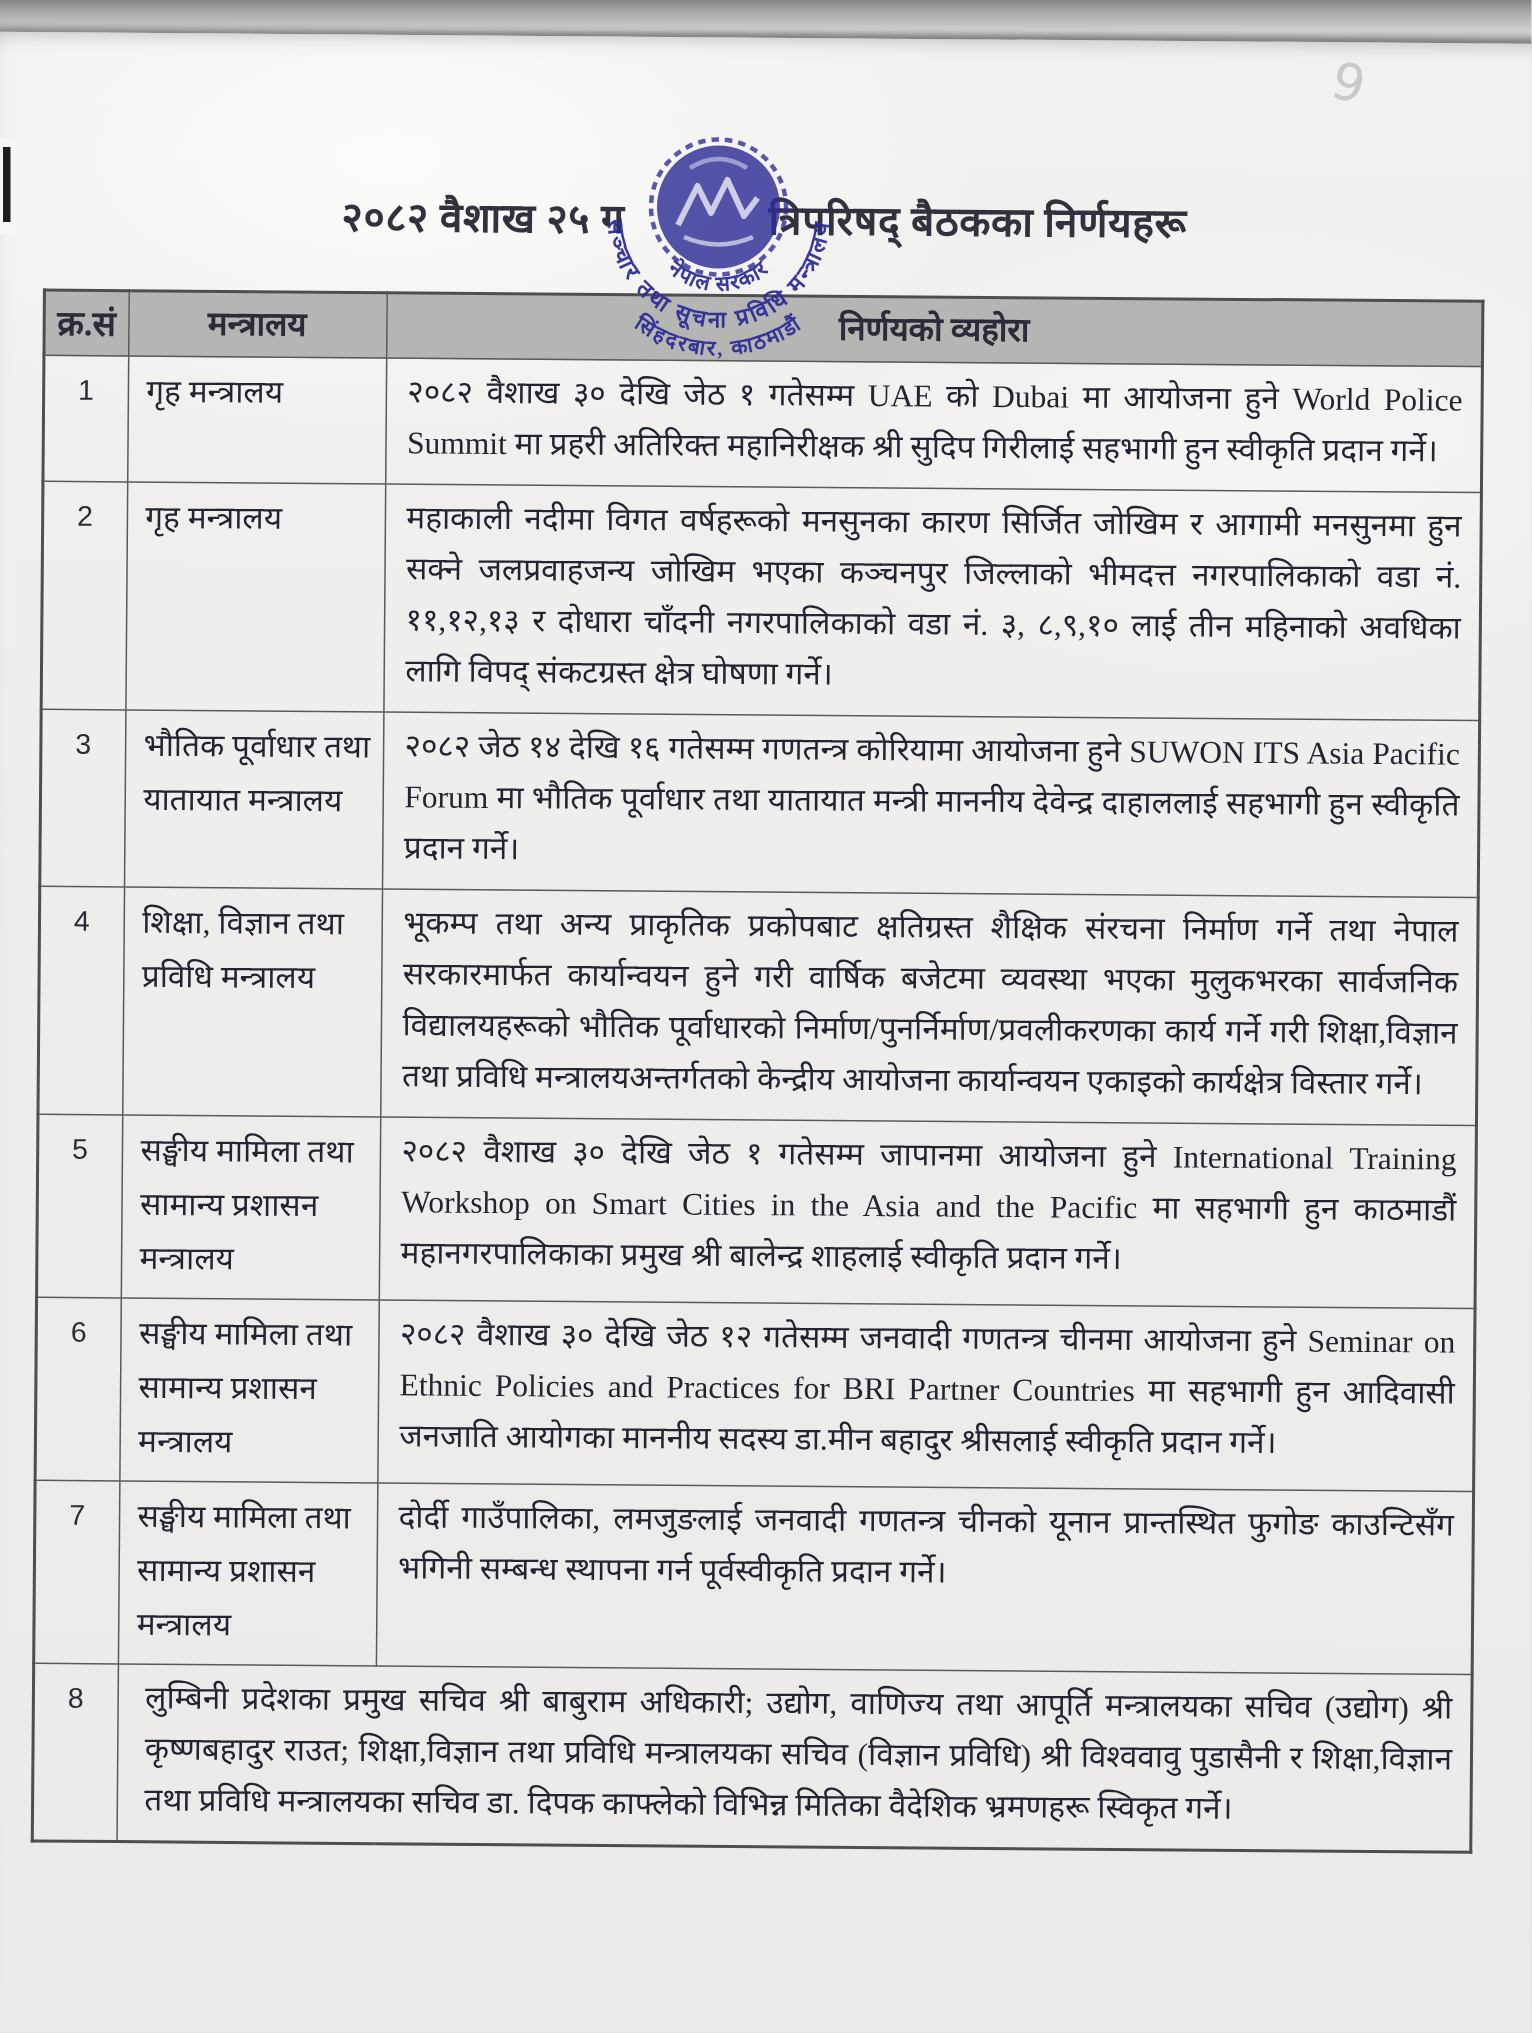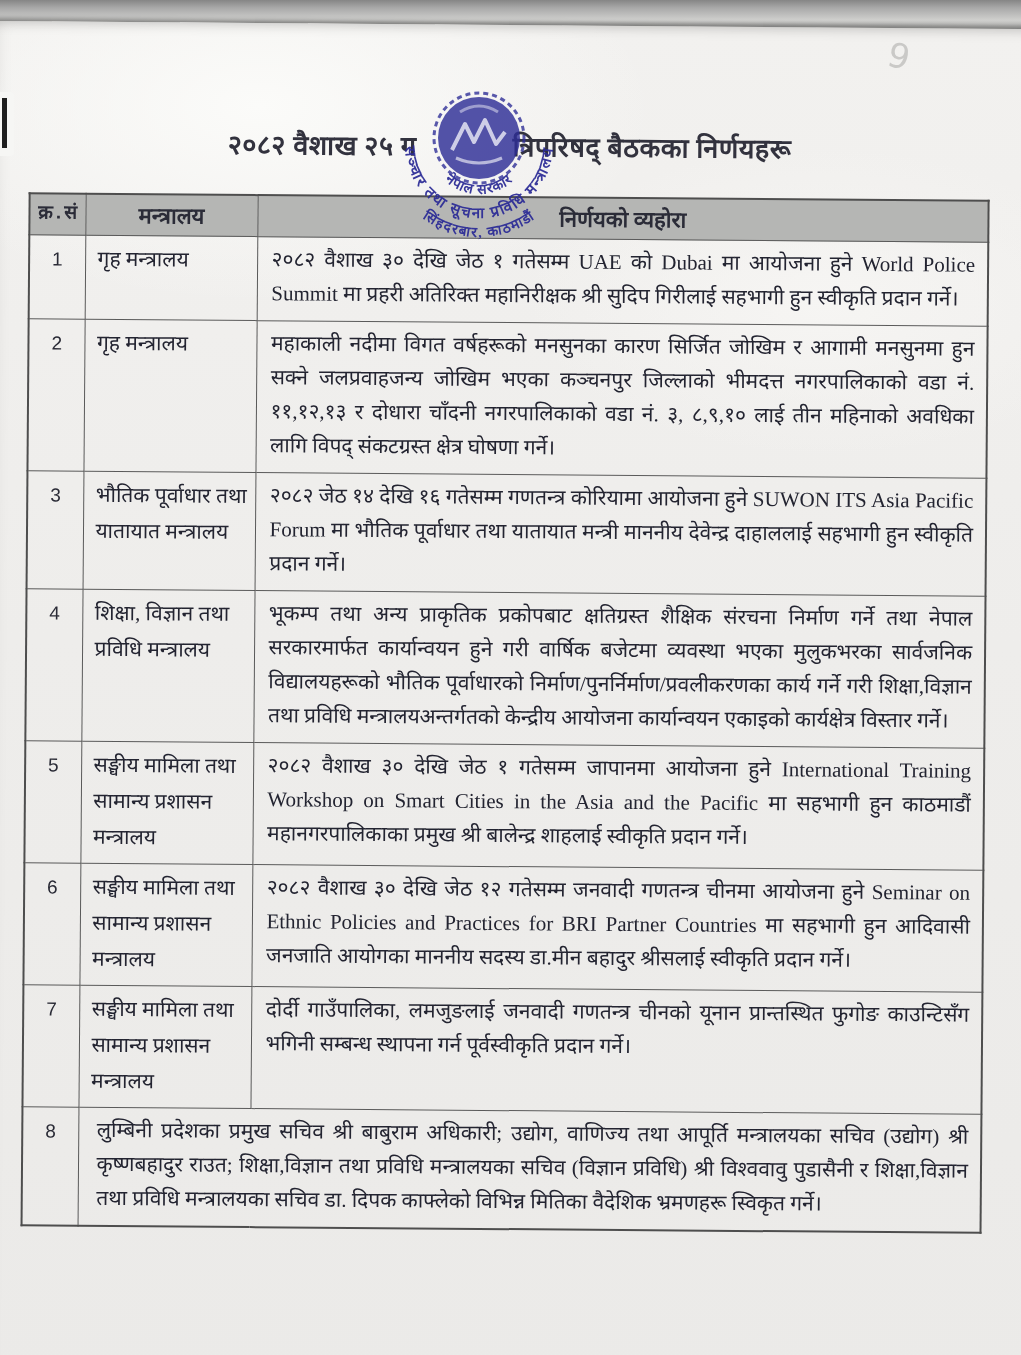--- a/index.html
+++ b/index.html
@@ -26,21 +26,21 @@
   table.decisions{
     width:100%;margin-top:32px;border-collapse:collapse;
     border:2px solid #4e4e4e;table-layout:fixed;
   }
   col.c-sn{width:56px;} col.c-min{width:172px;}
   th,td{border:1.6px solid #5a5a5a;vertical-align:top;color:#232431;}
   th{
     background:#b5b6b4;font-size:22px;font-weight:bold;padding:4px 4px 6px;
     color:#2b2c38;
   }
-  th.h-sn{font-size:19px;font-family:Liberation Mono, monospace;}
+  th.h-sn{font-size:23px;}
   td{font-size:21px;line-height:34px;}
   td.sn{
     text-align:center;font-family:"Liberation Sans","DejaVu Sans",sans-serif;
     font-size:19px;padding-top:7px;color:#2a2b36;
   }
   td.ministry{padding:5px 6px 8px 12px;line-height:36px;}
   td.decision{padding:5px 12px 10px 14px;text-align:justify;}
   td.decision.span-cell{padding-left:18px;}
   .stamp{position:absolute;left:364px;top:76px;width:242px;height:182px;z-index:5;pointer-events:none;opacity:.93;}
   .stamp text{font-family:"Liberation Serif","DejaVu Serif",serif;font-weight:bold;}

